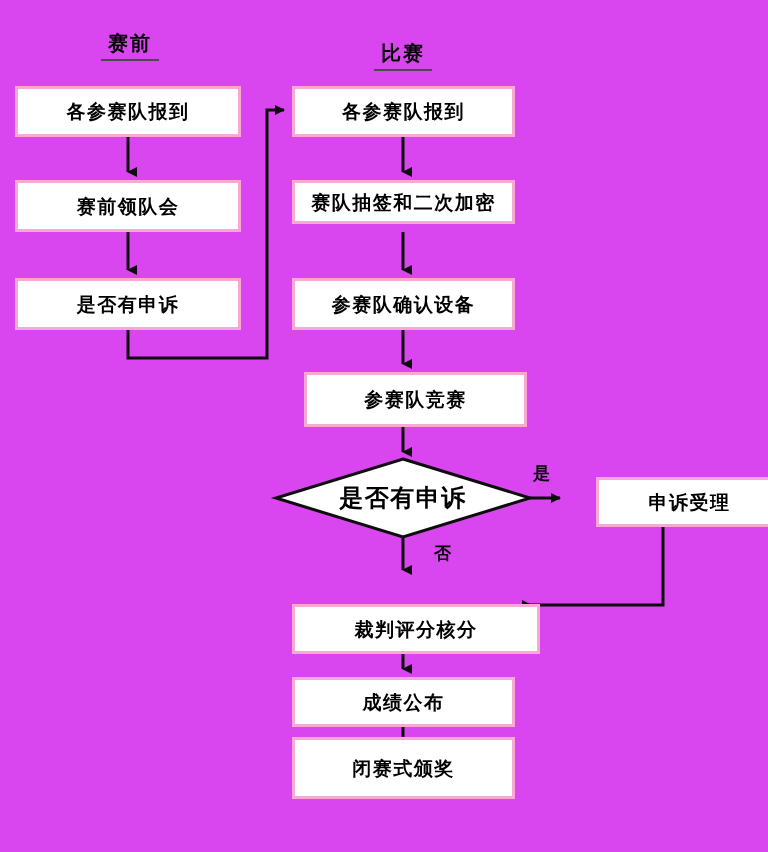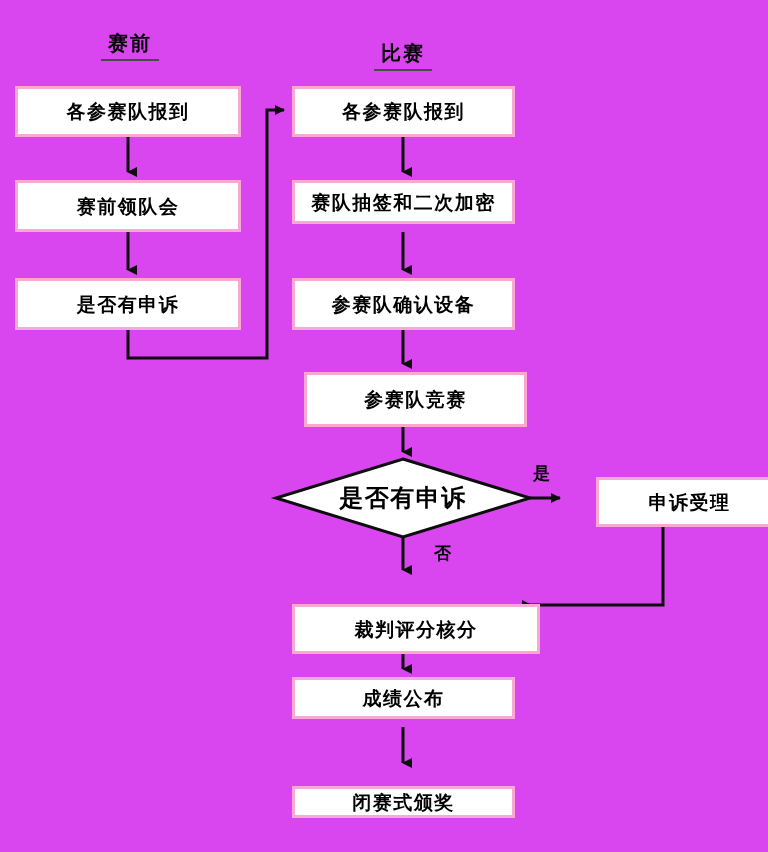--- a/index.html
+++ b/index.html
@@ -168,25 +168,25 @@
   </div>
 
   <div class="node" style="left:596px; top:477px; width:187px; height:50px;">
     <span>申诉受理</span>
   </div>
 
   <div class="node" style="left:292px; top:604px; width:248px; height:50px;">
     <span>裁判评分核分</span>
   </div>
 
-  <div class="node" style="left:292px; top:677px; width:223px; height:42px;">
+  <div class="node" style="left:292px; top:677px; width:223px; height:50px;">
     <span>成绩公布</span>
   </div>
 
-  <div class="node" style="left:292px; top:786px; width:223px; height:32px;">
+  <div class="node" style="left:292px; top:737px; width:223px; height:62px;">
     <span>闭赛式颁奖</span>
   </div>
 
   <div class="edge-label" style="left:533px; top:462px;">是</div>
 
   <div class="edge-label" style="left:434px; top:542px;">否</div>
 
 </div>
 
 </body></html>

